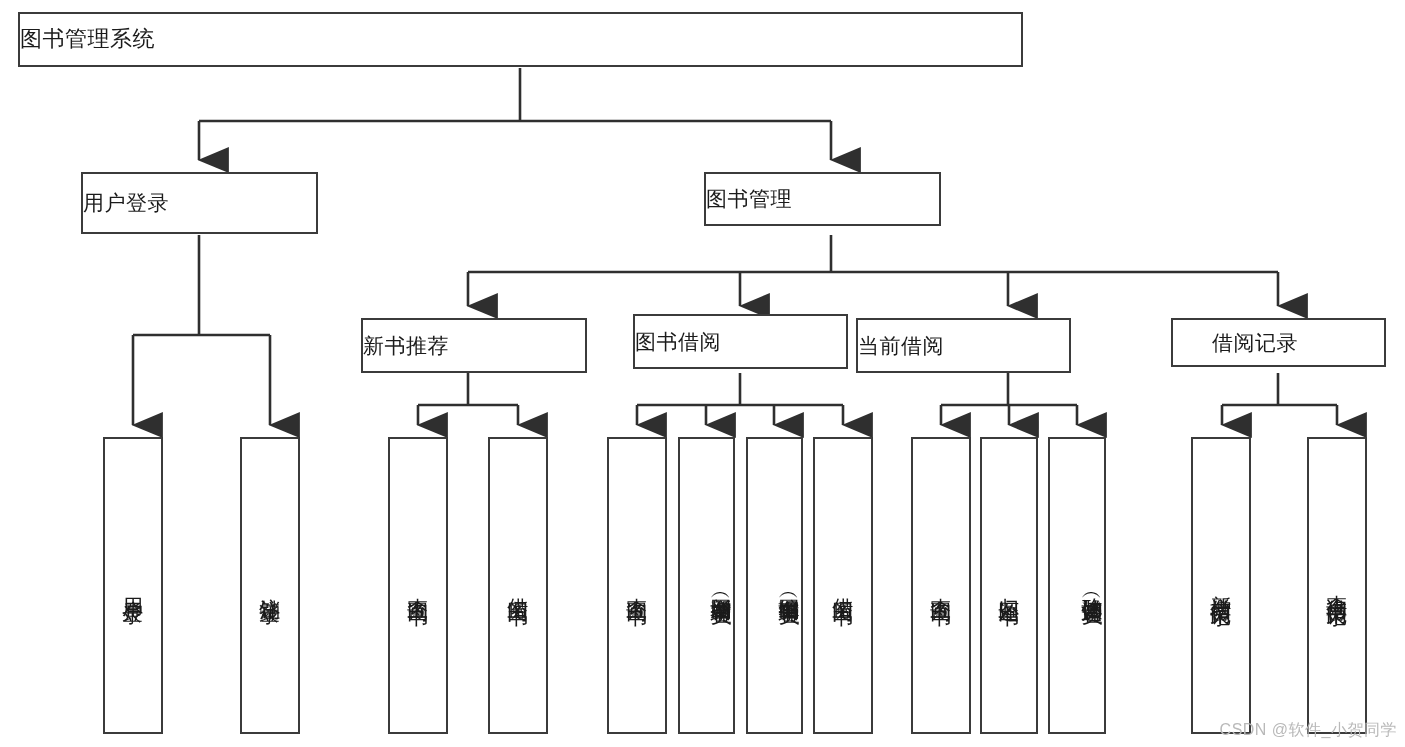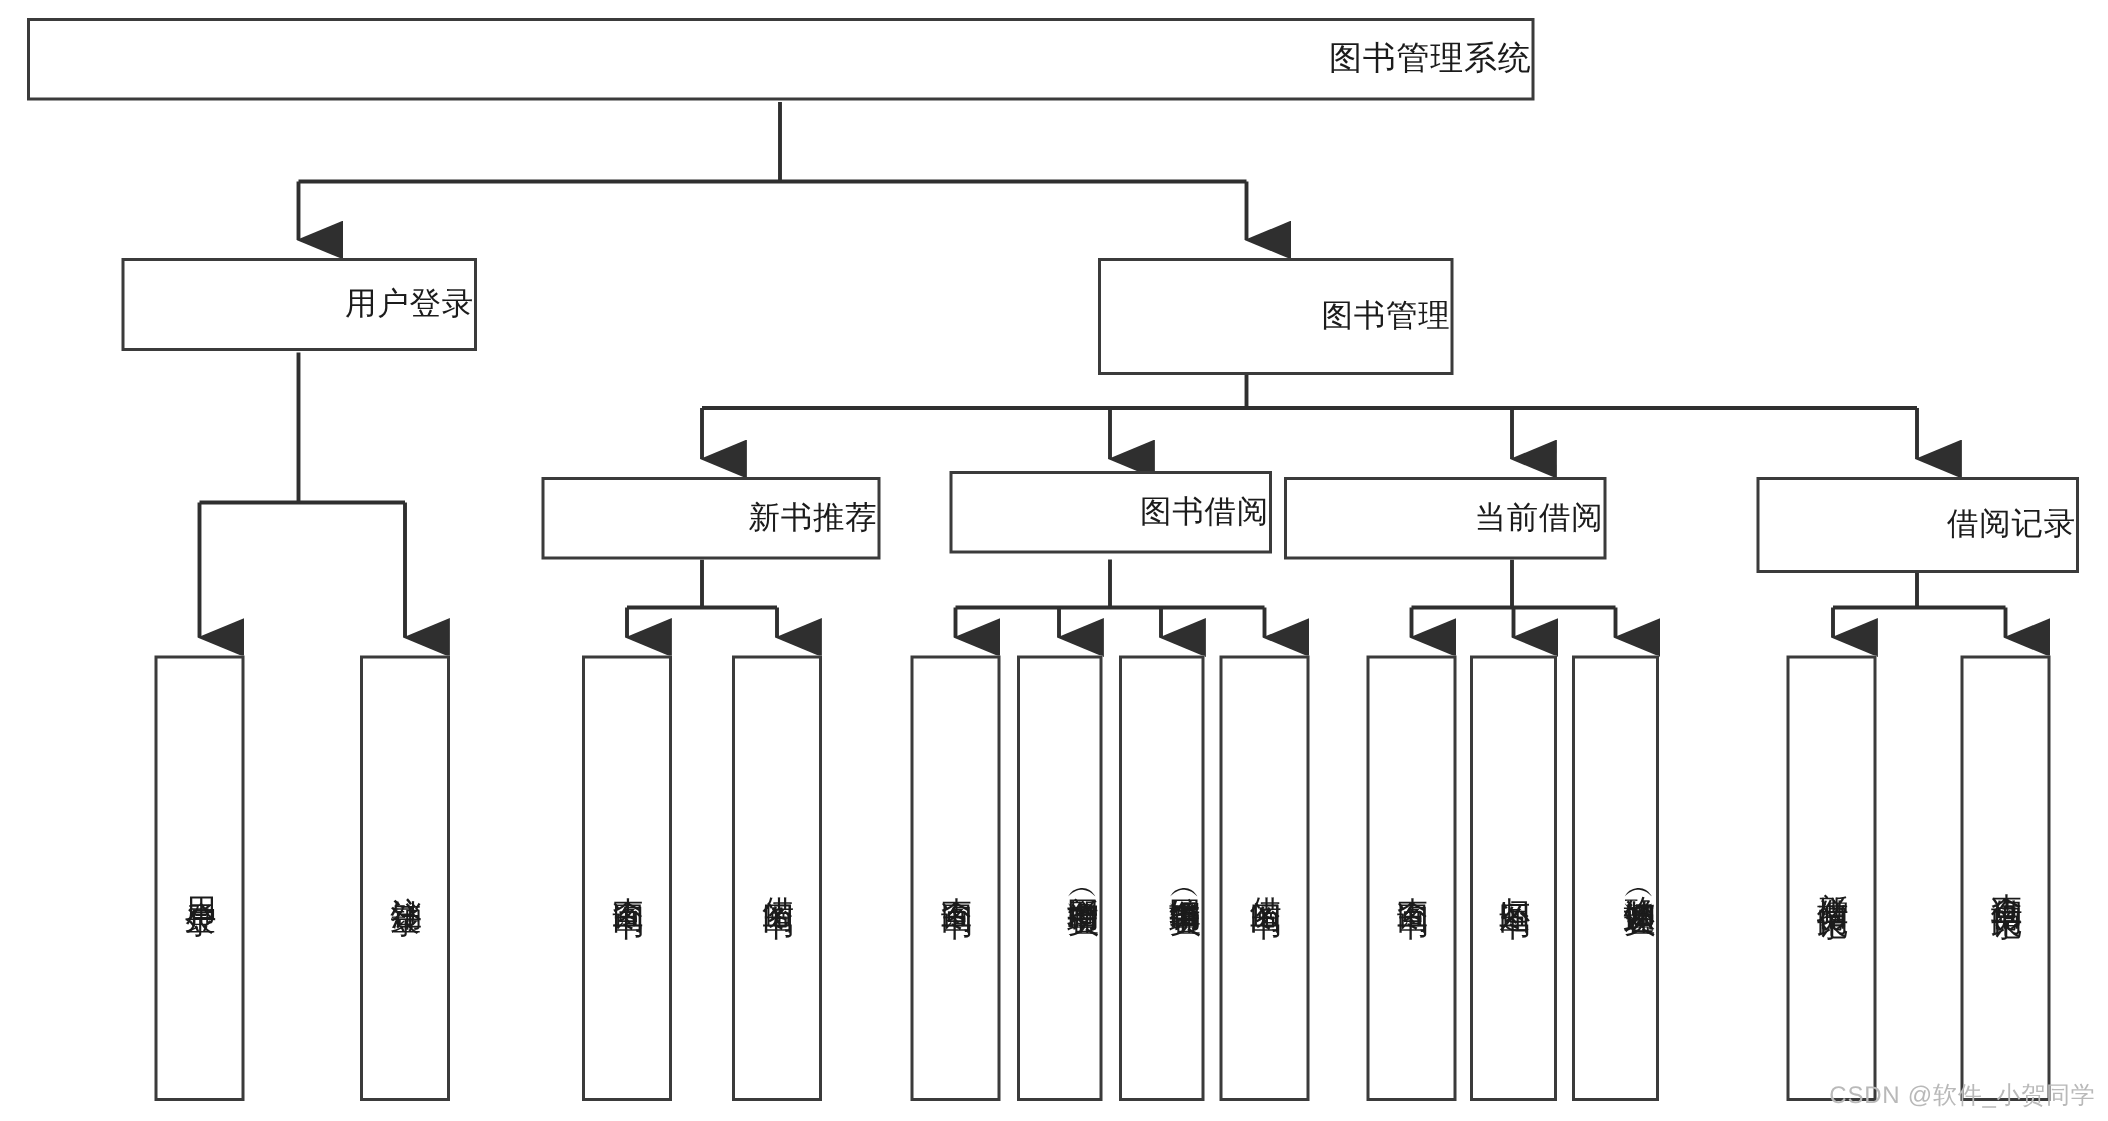--- a/index.html
+++ b/index.html
@@ -27,21 +27,21 @@
     pointer-events: none;
   }
   .node {
     position: absolute;
     box-sizing: border-box;
     border: 2.5px solid #3b3b3b;
     background: #ffffff;
     color: #1b1b1b;
     display: flex;
     align-items: center;
-    justify-content: flex-end;
+    justify-content: flex-start;
     text-align: center;
     line-height: 1.12;
     z-index: 2;
   }
   .node.h {
     font-size: 21px;
     letter-spacing: 0.5px;
   }
   .node.v {
     writing-mode: vertical-rl;
@@ -126,34 +126,34 @@
     </g>
   </svg>
 
   <div class="node h root" style="left:18px; top:12px; width:1005px; height:55px;">
     <span>图书管理系统</span>
   </div>
 
   <div class="node h" style="left:81px; top:172px; width:237px; height:62px;">
     <span>用户登录</span>
   </div>
-  <div class="node h" style="left:732px; top:172px; width:237px; height:78px;">
+  <div class="node h" style="left:704px; top:172px; width:237px; height:54px;">
     <span>图书管理</span>
   </div>
 
   <div class="node h" style="left:361px; top:318px; width:226px; height:55px;">
     <span>新书推荐</span>
   </div>
   <div class="node h" style="left:633px; top:314px; width:215px; height:55px;">
     <span>图书借阅</span>
   </div>
   <div class="node h" style="left:856px; top:318px; width:215px; height:55px;">
     <span>当前借阅</span>
   </div>
-  <div class="node h" style="left:1171px; top:318px; width:215px; height:64px;">
+  <div class="node h" style="left:1171px; top:318px; width:215px; height:49px;padding-left:39px;">
     <span>借阅记录</span>
   </div>
 
   <div class="node v" style="left:103px; top:437px; width:60px; height:297px;">
     <span>用户登录</span>
   </div>
   <div class="node v" style="left:240px; top:437px; width:60px; height:297px;">
     <span>注销登录</span>
   </div>
 

